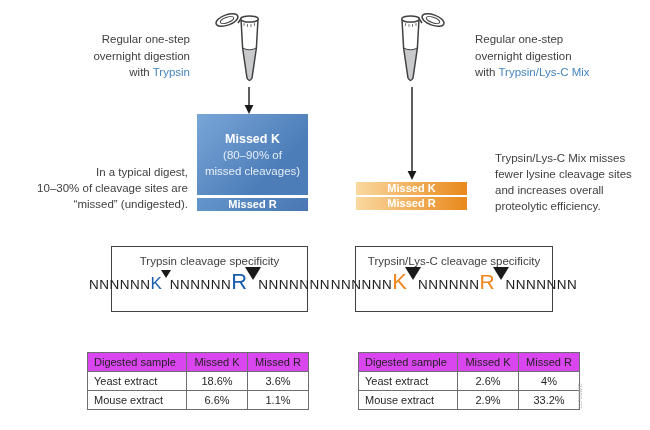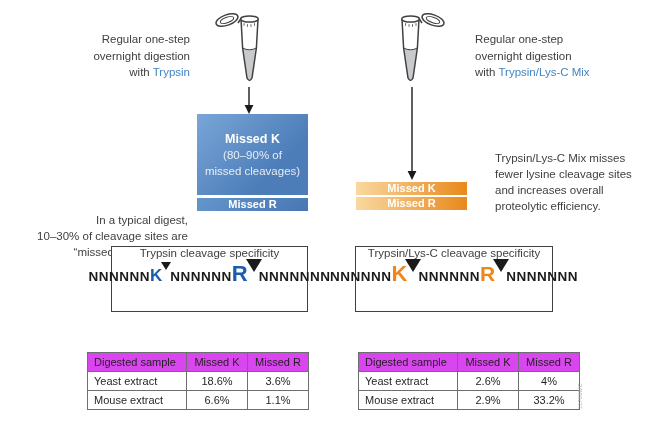--- a/index.html
+++ b/index.html
@@ -19,23 +19,23 @@
   .bluebox .b1{font-weight:bold;font-size:12.5px;}
   .bluebox .b2{color:rgba(255,255,255,0.85);}
   .bluebar{left:197px;top:198px;width:111px;height:13px;
            background:linear-gradient(135deg,#6495cb,#4877b3);
            color:#fff;font-weight:bold;font-size:11px;line-height:13px;text-align:center;}
   .obar{left:356px;width:111px;height:13px;
         background:linear-gradient(90deg,#f9d89f 0%,#e8891c 100%);
         color:#fff;font-weight:bold;font-size:11px;line-height:13px;text-align:center;}
   
   .spec{border:1px solid #414042;height:64px;background:#fff;}
-  .spec .title{text-align:center;font-size:11.5px;}
+  .spec .title{text-align:center;margin-top:8px;font-size:11.5px;}
   .seq{display:flex;align-items:baseline;justify-content:center;margin-top:4px;
-       font-weight:bold;color:#1a1a1a;}
+       font-weight:normal;color:#1a1a1a;}
   .seq .n{font-size:13.5px;letter-spacing:0.5px;}
   .seq .aa{line-height:1;}
   .aa.bk{color:#1a5dab;font-size:17px;}
   .aa.br{color:#1a5dab;font-size:22px;}
   .aa.ok{color:#f0861b;font-size:22px;}
   .aa.or{color:#f0861b;font-size:21px;}
   .tri{display:inline-block;width:0;height:0;border-left:8px solid transparent;
        border-right:8px solid transparent;border-top:13px solid #1a1a1a;
        transform:translateY(-9px);margin:0 -3px 0 -2px;}
   .tri.small{border-left-width:5px;border-right-width:5px;border-top-width:8px;
@@ -111,21 +111,21 @@
     <polygon points="1.6,84 10.4,84 6,93" fill="#1a1a1a"></polygon>
   </svg>
 
   <div class="abs bluebox">
     <div class="b1">Missed K</div>
     <div class="b2">(80–90% of</div>
     <div class="b2">missed cleavages)</div>
   </div>
   <div class="abs bluebar">Missed R</div>
 
-  <div class="abs txt r" style="left:8px;top:164px;width:180px;line-height:16px;margin-top:48px;">
+  <div class="abs txt r" style="left:8px;top:164px;width:180px;line-height:16px;">
     <div>In a typical digest,</div>
     <div>10–30% of cleavage sites are</div>
     <div>“missed” (undigested).</div>
   </div>
 
   <div class="abs obar" style="top:182px;">Missed K</div>
   <div class="abs obar" style="top:197px;">Missed R</div>
 
   <div class="abs txt" style="left:495px;top:150px;width:170px;line-height:16px;">
     <div>Trypsin/Lys-C Mix misses</div>

